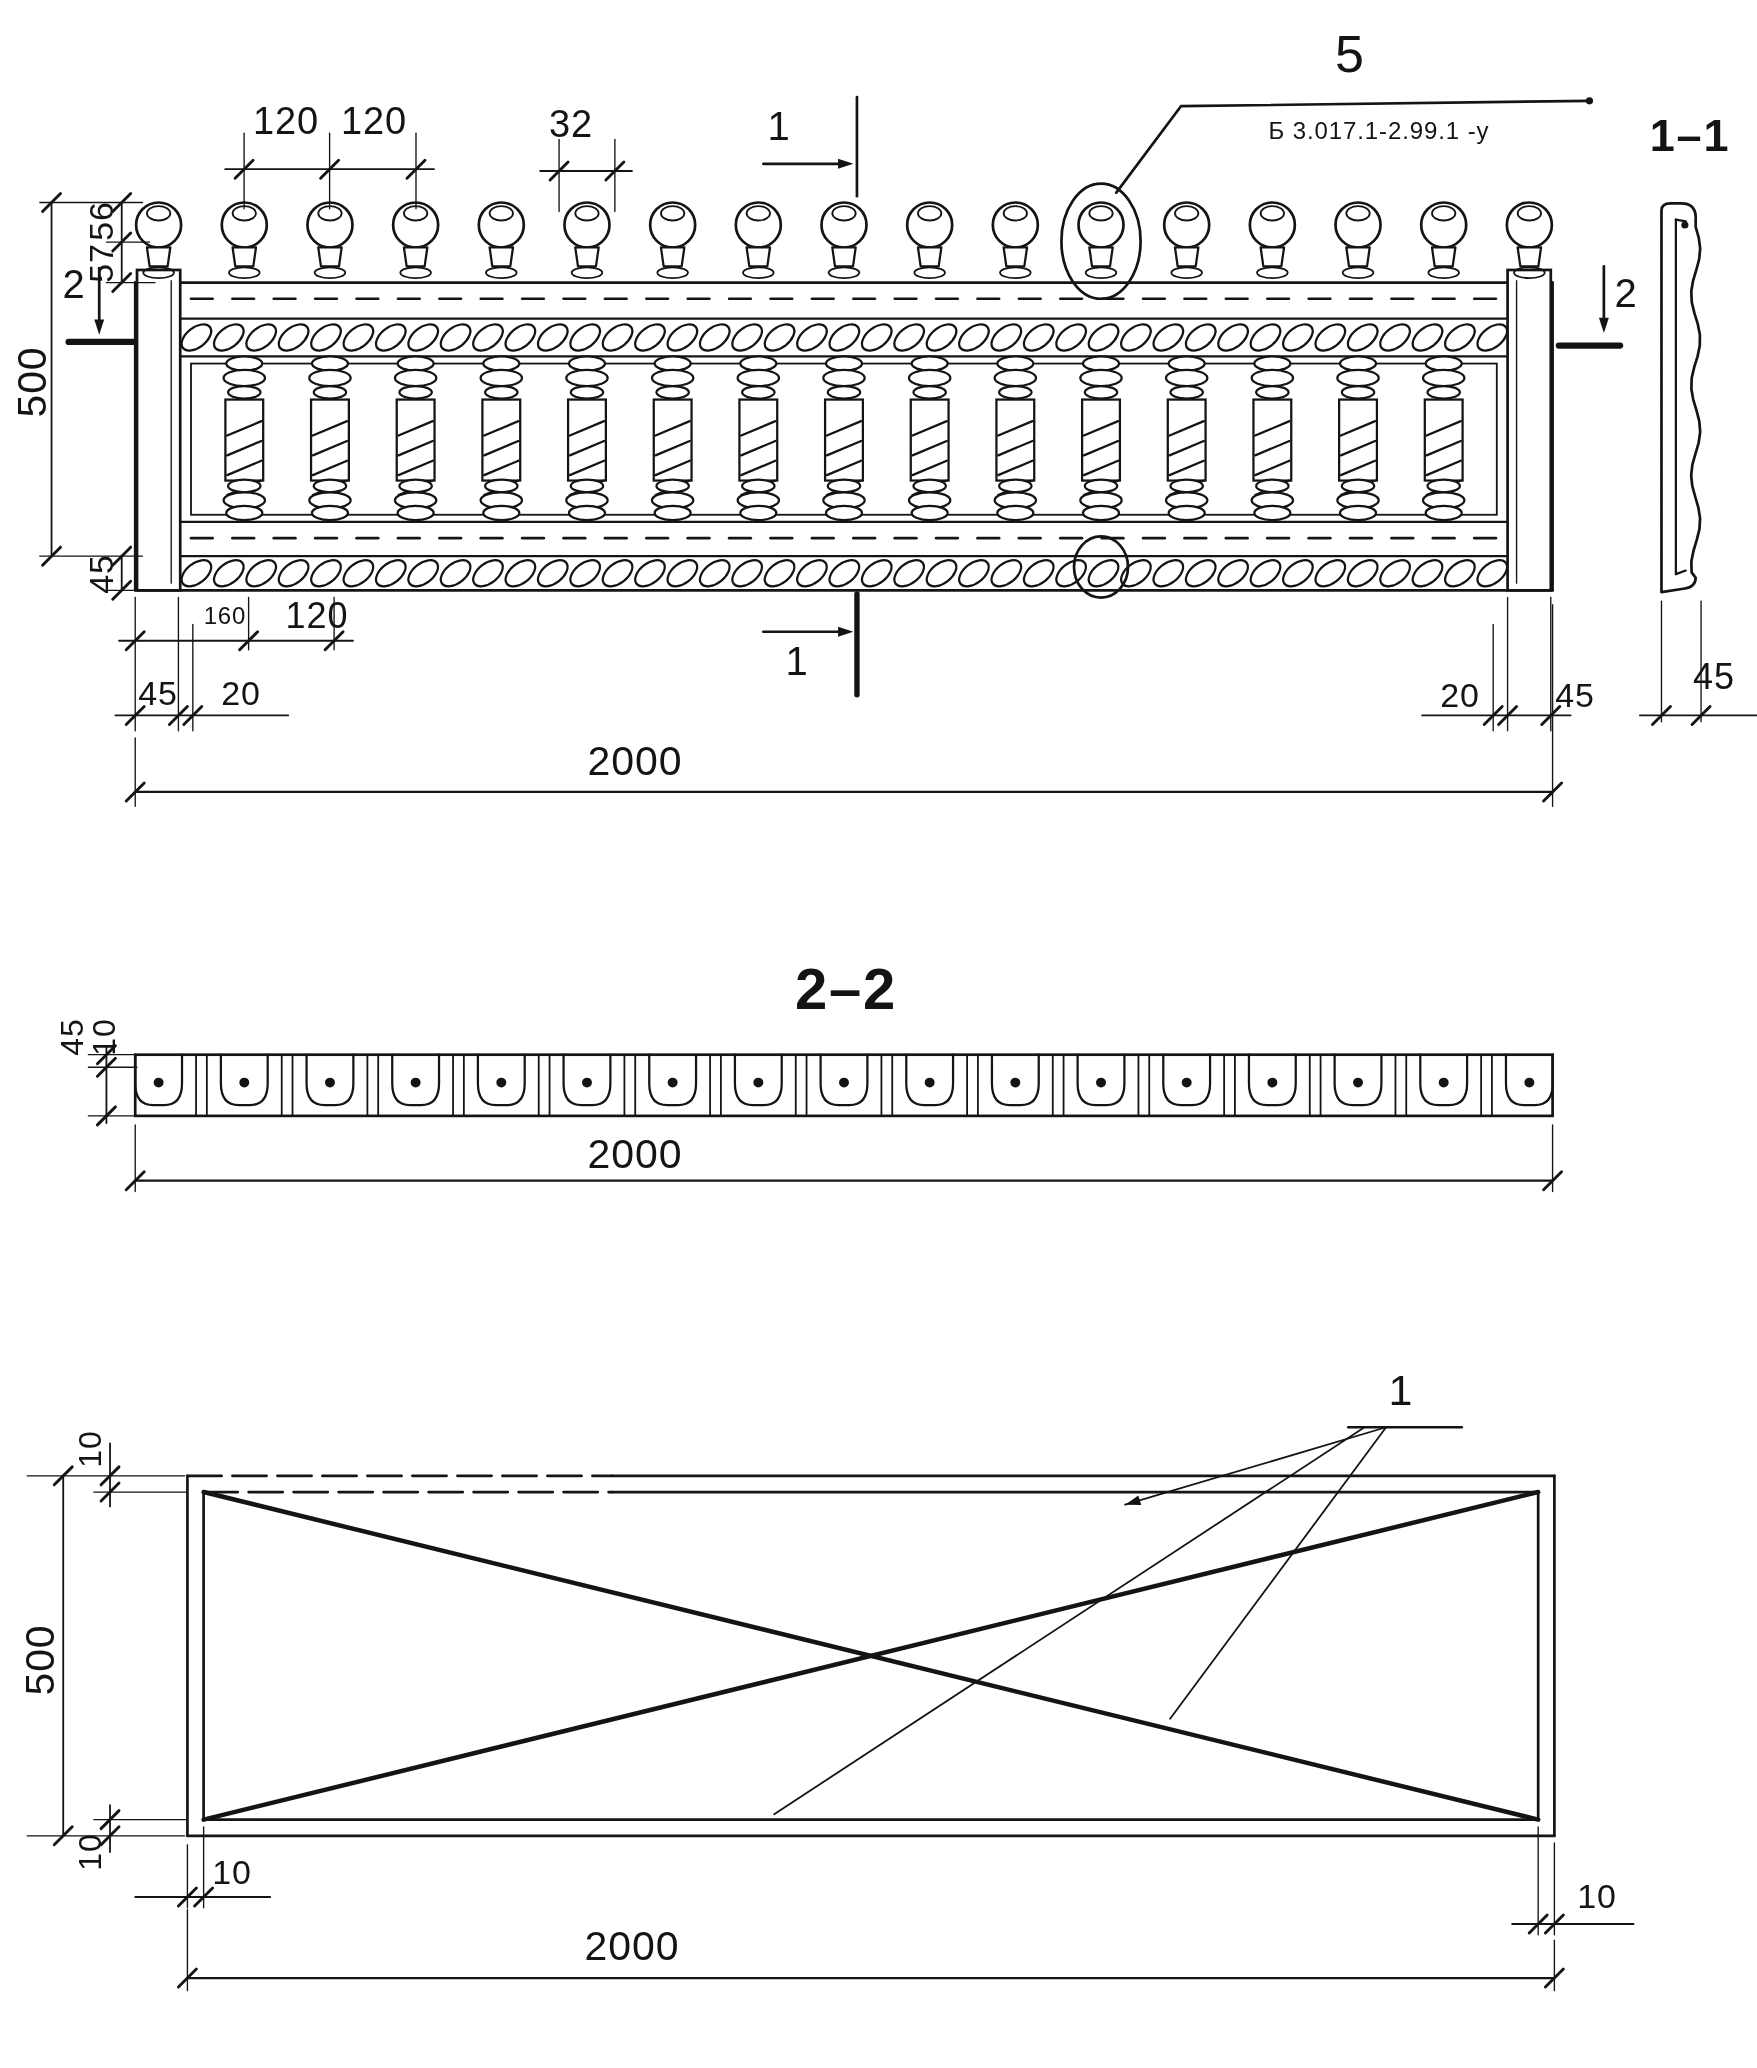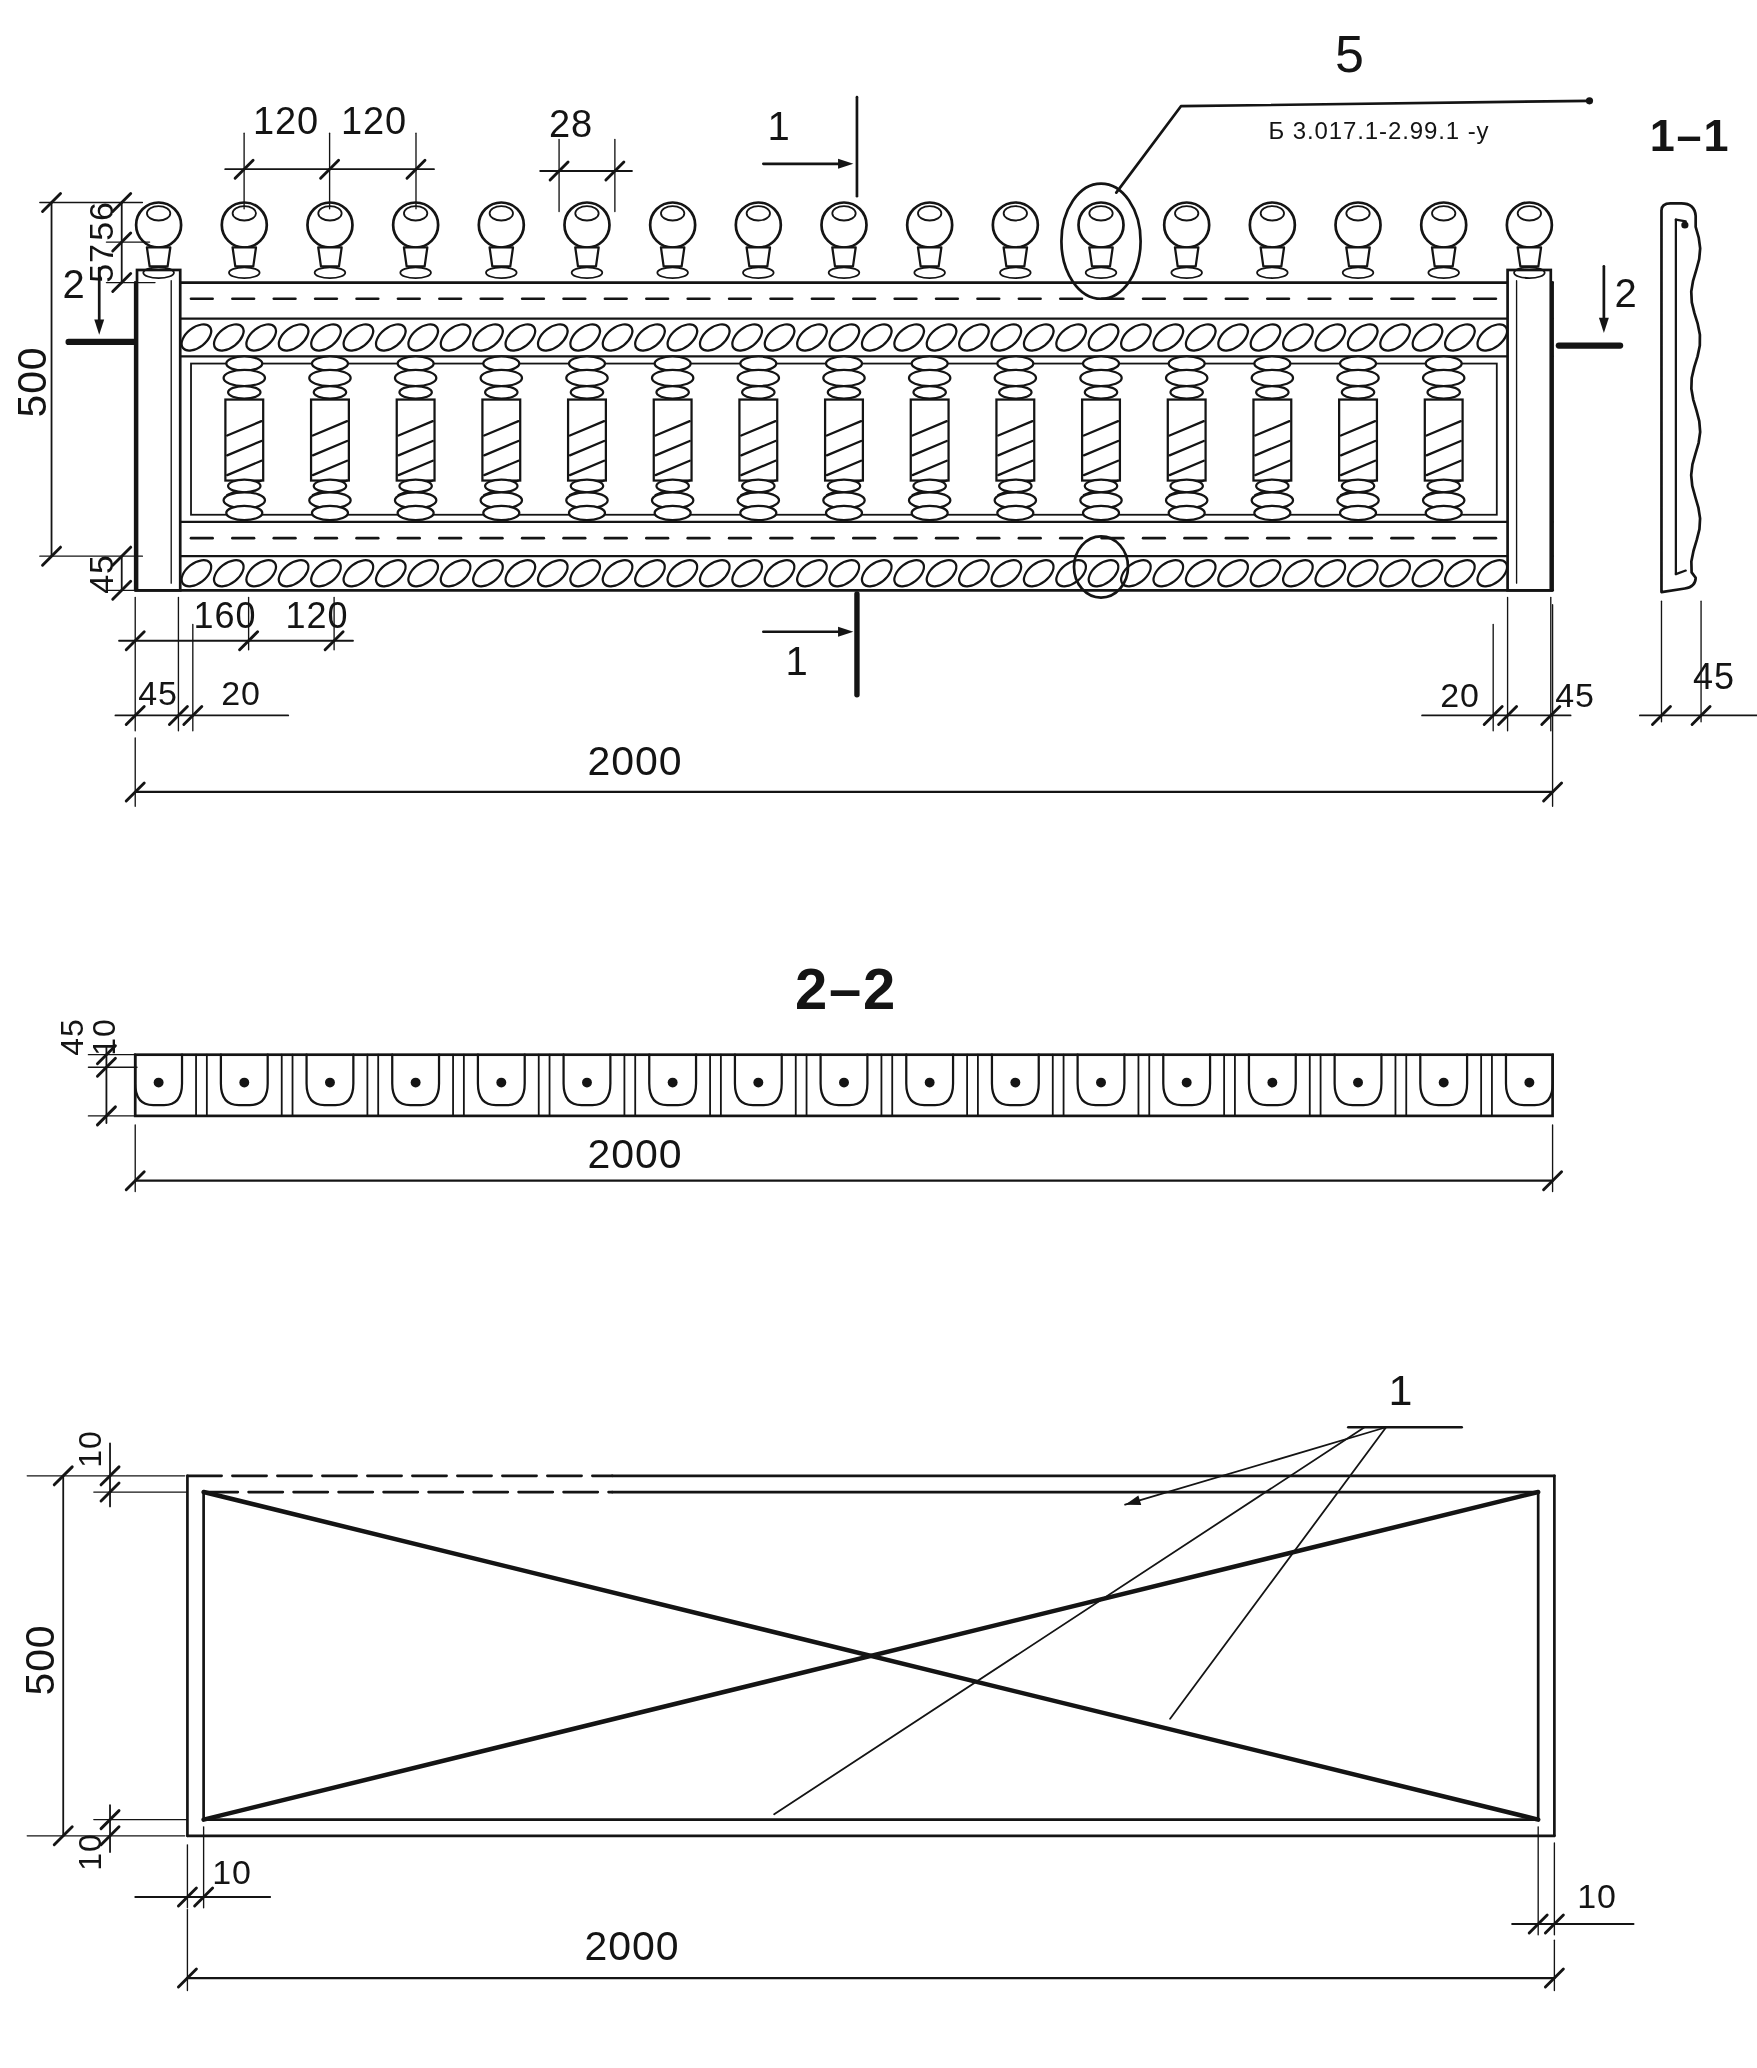--- a/index.html
+++ b/index.html
@@ -626,26 +626,26 @@
 
   <div class="lbl" style="left:1350px;top:54px;font-size:52px;">5</div>
   <div class="lbl" style="left:1379px;top:131px;font-size:24px;">Б 3.017.1-2.99.1 -у</div>
   <div class="lbl title" style="left:1690px;top:135px;font-size:45px;">1–1</div>
   <div class="lbl" style="left:779px;top:126px;font-size:40px;">1</div>
   <div class="lbl" style="left:797px;top:661px;font-size:40px;">1</div>
   <div class="lbl" style="left:74px;top:284px;font-size:40px;">2</div>
   <div class="lbl" style="left:1626px;top:293px;font-size:40px;">2</div>
   <div class="lbl" style="left:286px;top:121px;font-size:38px;">120</div>
   <div class="lbl" style="left:374px;top:121px;font-size:38px;">120</div>
-  <div class="lbl" style="left:571px;top:124px;font-size:38px;">28</div>
+  <div class="lbl" style="left:571px;top:124px;font-size:38px;">32</div>
   <div class="lbl rot" style="left:101px;top:221px;font-size:34px;">56</div>
   <div class="lbl rot" style="left:101px;top:263px;font-size:34px;">57</div>
   <div class="lbl rot" style="left:32px;top:382px;font-size:41px;">500</div>
   <div class="lbl rot" style="left:101px;top:574px;font-size:34px;">45</div>
-  <div class="lbl" style="left:225px;top:616px;font-size:36px;">160</div>
+  <div class="lbl" style="left:225px;top:616px;font-size:24px;">160</div>
   <div class="lbl" style="left:317px;top:616px;font-size:36px;">120</div>
   <div class="lbl" style="left:158px;top:693px;font-size:34px;">45</div>
   <div class="lbl" style="left:241px;top:693px;font-size:34px;">20</div>
   <div class="lbl" style="left:1460px;top:695px;font-size:34px;">20</div>
   <div class="lbl" style="left:1575px;top:695px;font-size:34px;">45</div>
   <div class="lbl" style="left:1714px;top:677px;font-size:36px;">45</div>
   <div class="lbl" style="left:635px;top:761px;font-size:41px;">2000</div>
 
   <div class="lbl title" style="left:846px;top:941px;font-size:58px;margin-top:48px;">2–2</div>
   <div class="lbl rot" style="left:72px;top:1037px;font-size:32px;">45</div>

